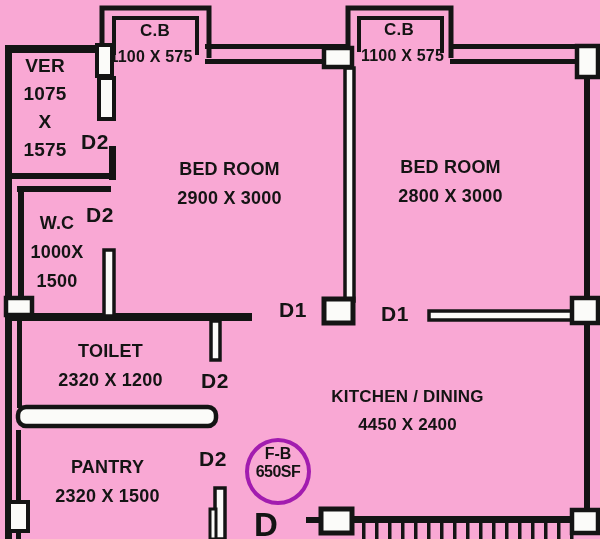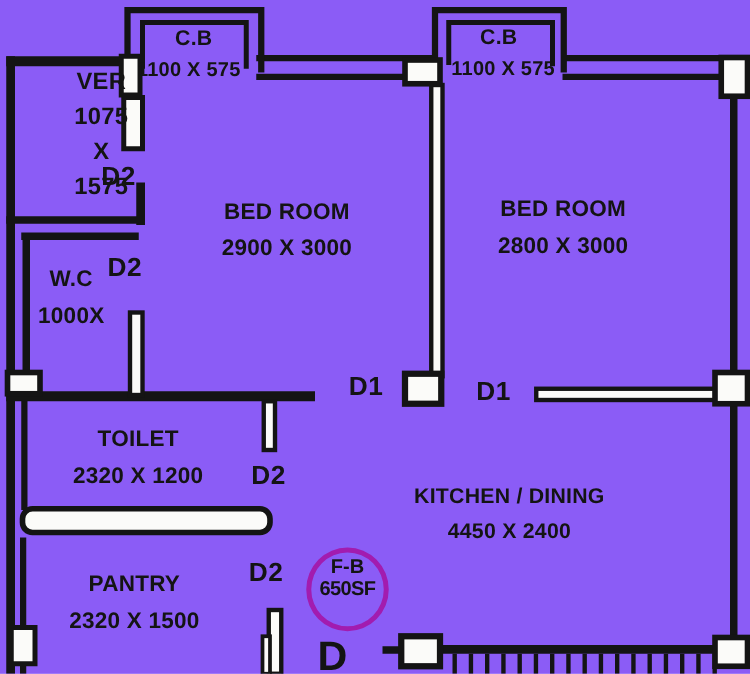--- a/index.html
+++ b/index.html
@@ -1,19 +1,19 @@
 <!DOCTYPE html>
 <html><head>
 <meta charset="utf-8">
 <style>
   html,body{margin:0;padding:0;}
   .plan{
     position:relative;
     width:600px;height:539px;
-    background:#8b5cf6;
+    background:#f9a8d4;
     overflow:hidden;
     font-family:"Liberation Sans", sans-serif;
     font-weight:bold;
     color:#141414;
   }
   .plan svg{position:absolute;left:0;top:0;}
   .label{
     position:absolute;
     text-align:center;
     white-space:nowrap;
@@ -123,39 +123,40 @@
     <div>1100 X 575</div>
   </div>
 
   <div class="label" style="left:369px;top:15px;width:60px;font-size:17px;">
     <div>C.B</div>
   </div>
   <div class="label" style="left:355px;top:41px;width:95px;font-size:16px;">
     <div>1100 X 575</div>
   </div>
 
-  <div class="label" style="left:12px;top:52px;width:66px;font-size:19px;line-height:28px;margin-left:36px;">
+  <div class="label" style="left:12px;top:52px;width:66px;font-size:19px;line-height:28px;">
     <div>VER</div>
     <div>1075</div>
     <div>X</div>
     <div>1575</div>
   </div>
 
   <div class="label" style="left:147px;top:155px;width:165px;font-size:18px;">
     <div>BED ROOM</div>
     <div>2900 X 3000</div>
   </div>
   <div class="label" style="left:368px;top:153px;width:165px;font-size:18px;">
     <div>BED ROOM</div>
     <div>2800 X 3000</div>
   </div>
 
   <div class="label" style="left:22px;top:209px;width:70px;font-size:18px;">
     <div>W.C</div>
     <div>1000X</div>
+    <div>1500</div>
   </div>
 
   <div class="label" style="left:38px;top:337px;width:145px;font-size:18px;">
     <div>TOILET</div>
     <div>2320 X 1200</div>
   </div>
 
   <div class="label" style="left:35px;top:453px;width:145px;font-size:18px;">
     <div>PANTRY</div>
     <div>2320 X 1500</div>

